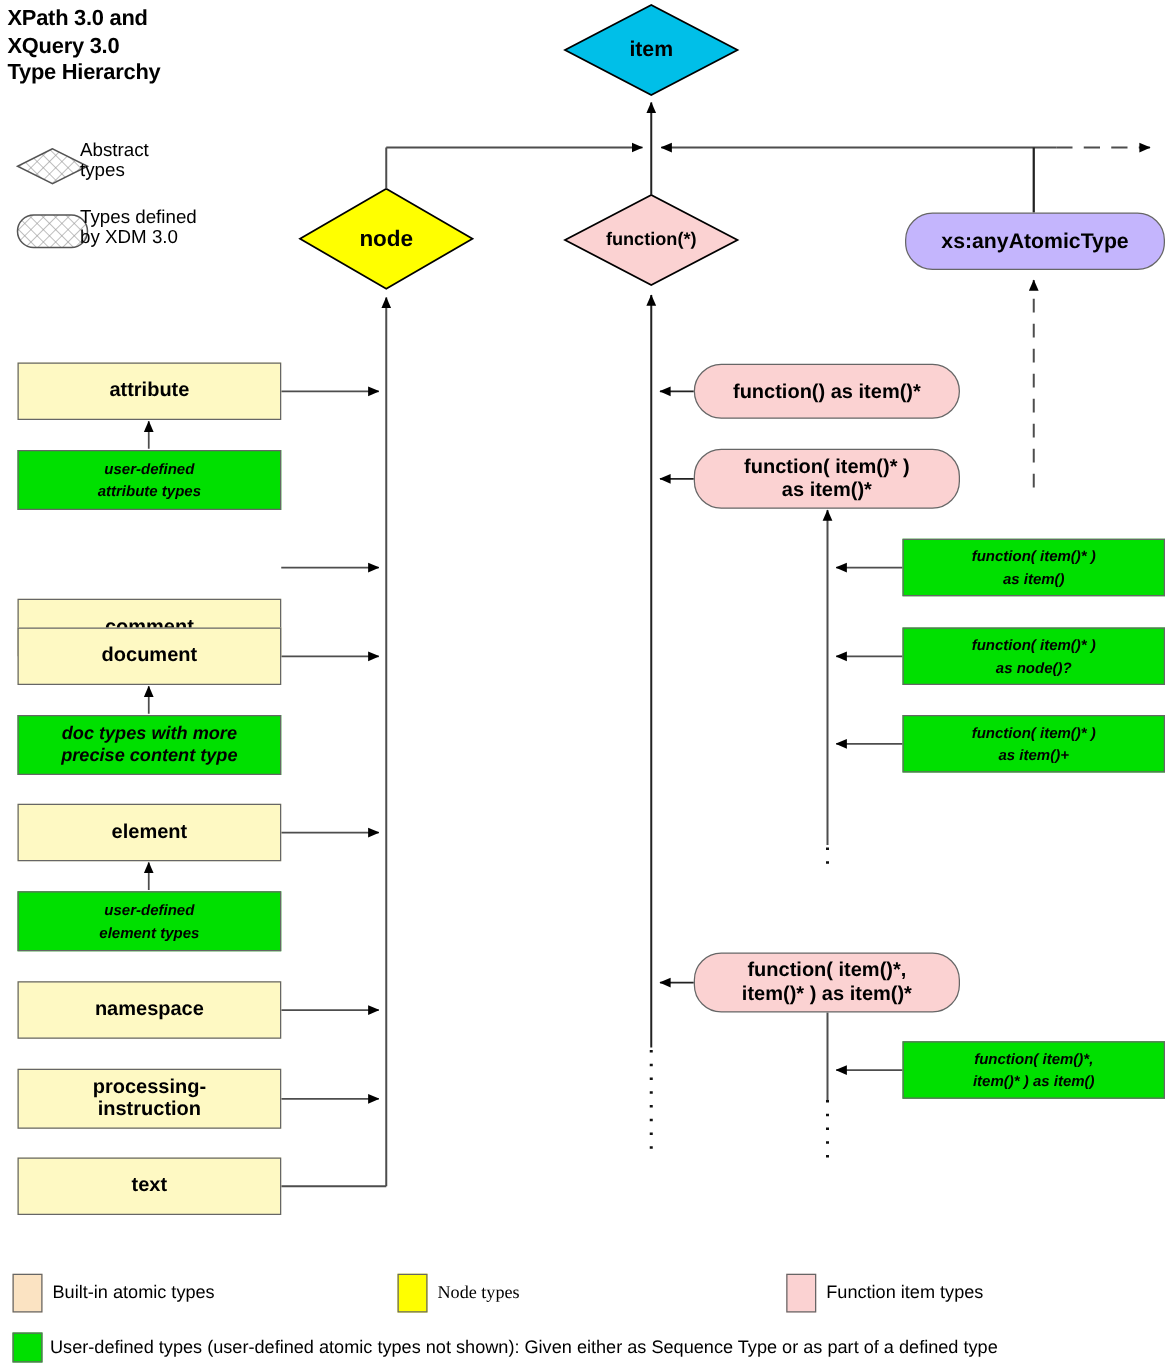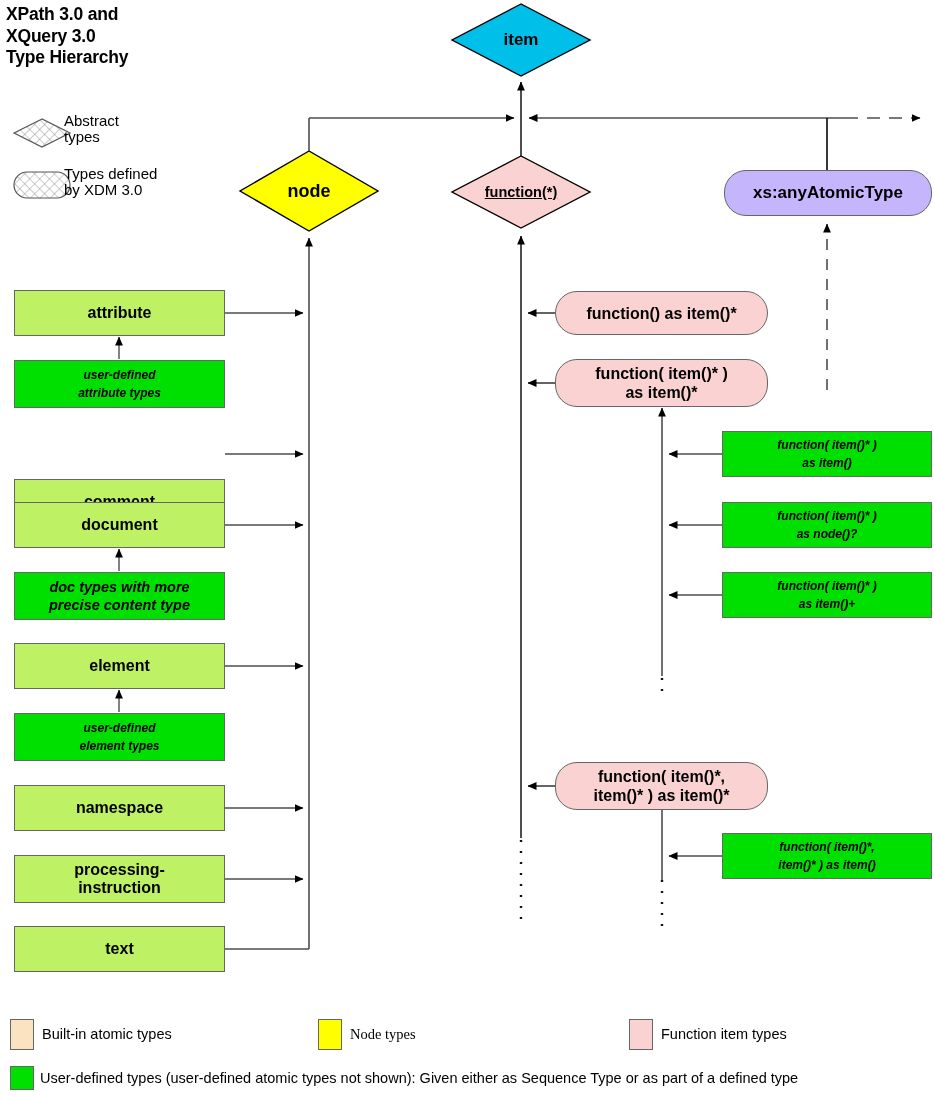--- a/index.html
+++ b/index.html
@@ -9,21 +9,21 @@
   .abs{position:absolute;box-sizing:border-box;}
 
   
   .title{left:6px;top:4px;width:260px;font-size:17.5px;font-weight:bold;
          line-height:21.5px;letter-spacing:-0.2px;}
   .keytext{font-size:15px;line-height:15.5px;font-weight:normal;}
 
   
   .box{border:1.3px solid #666;display:flex;align-items:center;
        justify-content:center;text-align:center;font-weight:bold;}
-  .yellowbox{background:#bef264;font-size:16px;line-height:18px;}
+  .yellowbox{background:#fef9c3;font-size:16px;line-height:18px;}
   .greenbox{background:#00e000;font-size:12px;line-height:18px;
             font-style:italic;}
   .pillpink{background:#fbd2d2;border:1.3px solid #666;border-radius:22px;
             display:flex;align-items:center;justify-content:center;
             text-align:center;font-weight:bold;font-size:16px;line-height:19px;}
   .pillpeach{background:#c4b5fd;border:1.3px solid #666;border-radius:22px;
              display:flex;align-items:center;justify-content:center;
              text-align:center;font-weight:bold;font-size:17px;}
 
   
@@ -119,21 +119,21 @@
   <div>Abstract</div>
   <div>types</div>
 </div>
 <div class="abs keytext" style="left:64px;top:166px;width:140px;">
   <div>Types defined</div>
   <div>by XDM 3.0</div>
 </div>
 
 <div class="abs dlabel" style="left:452px;top:22px;width:138px;height:36px;font-size:17px;">item</div>
 <div class="abs dlabel" style="left:240px;top:173px;width:138px;height:36px;font-size:18px;">node</div>
-<div class="abs dlabel" style="left:452px;top:176px;width:138px;height:32px;font-size:14.5px;text-decoration:underline;">function(*)</div>
+<div class="abs dlabel" style="left:452px;top:176px;width:138px;height:32px;font-size:14.5px;">function(*)</div>
 
 <div class="abs pillpeach" style="left:724px;top:170px;width:208px;height:46px;">
   <span>xs:anyAtomicType</span>
 </div>
 
 <div class="abs box yellowbox" style="left:14px;top:290px;width:211px;height:46px;">
   <span>attribute</span>
 </div>
 
 <div class="abs box greenbox" style="left:14px;top:360px;width:211px;height:48px;">

